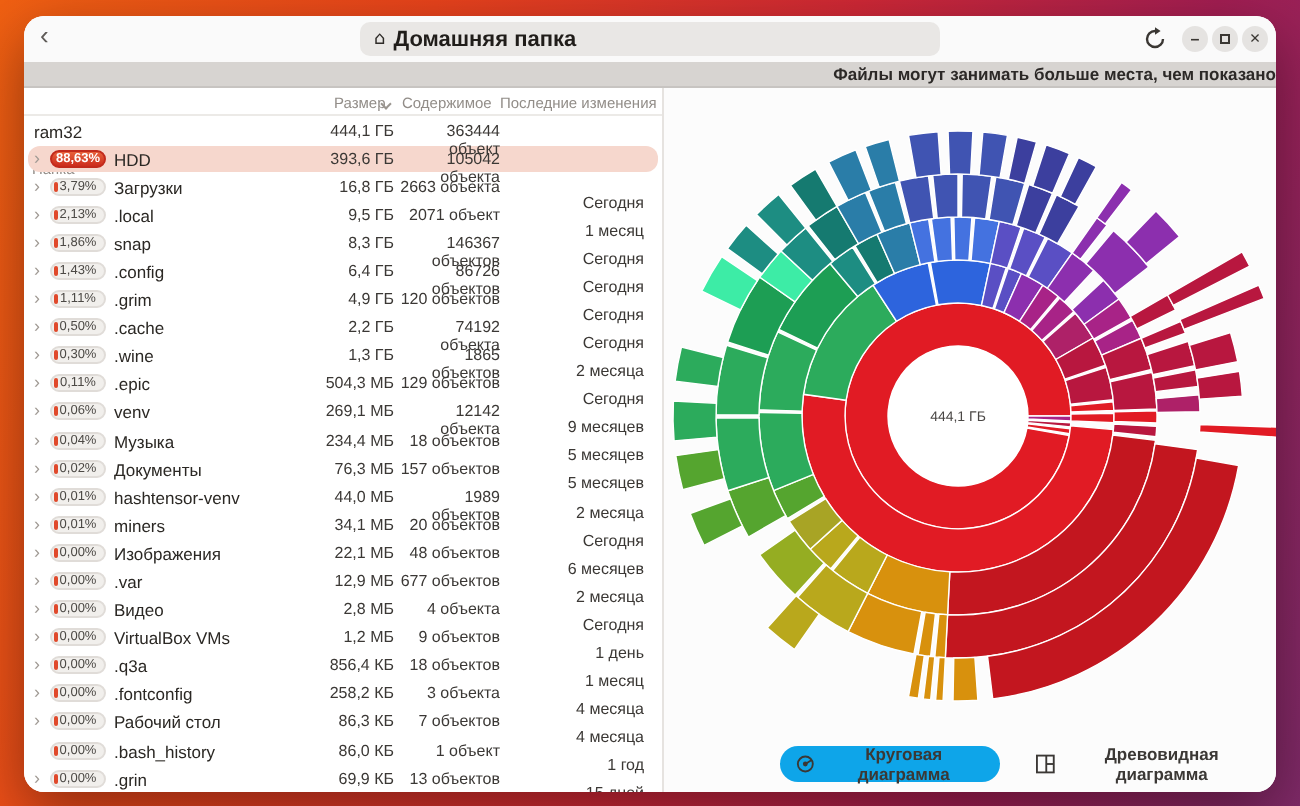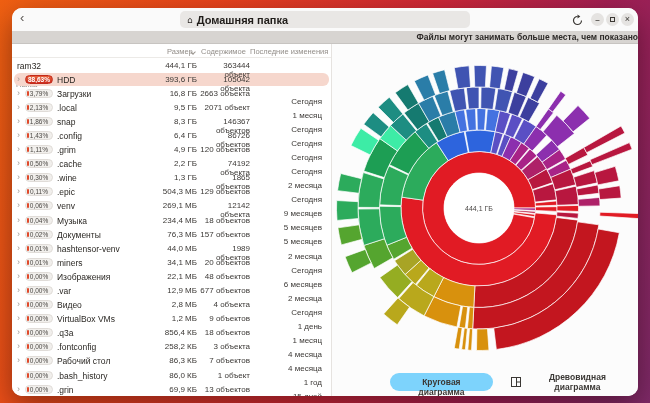--- a/index.html
+++ b/index.html
@@ -58,21 +58,21 @@
 
   .vsep { position:absolute; left:319px; top:36px; bottom:0; width:1px; background:#e6e3e0; }
 
   
   .chartpanel { position:absolute; left:320px; top:36px; right:0; bottom:0; background:#fcfcfc; }
   #rings { position:absolute; left:0; top:0; }
   .viewbtns { position:absolute; left:58px; bottom:5px; display:flex; gap:10px; align-items:center; }
   .viewbtn { display:flex; align-items:center; gap:4px; height:18px; border:none; background:transparent;
     border-radius:9px; padding:0 8px; font-family:"Liberation Sans",sans-serif; font-size:8.5px;
     font-weight:bold; color:#3b3835; cursor:pointer; }
-  .viewbtn.active { background:#7dd3fc;flex-direction:column; }
+  .viewbtn.active { background:#0ea5e9; }
 </style>
 </head>
 <body>
 
 <div class="wallpaper">
   <div class="window">
 
     <div class="titlebar">
       <span class="back">‹</span>
       <div class="titlepill">

